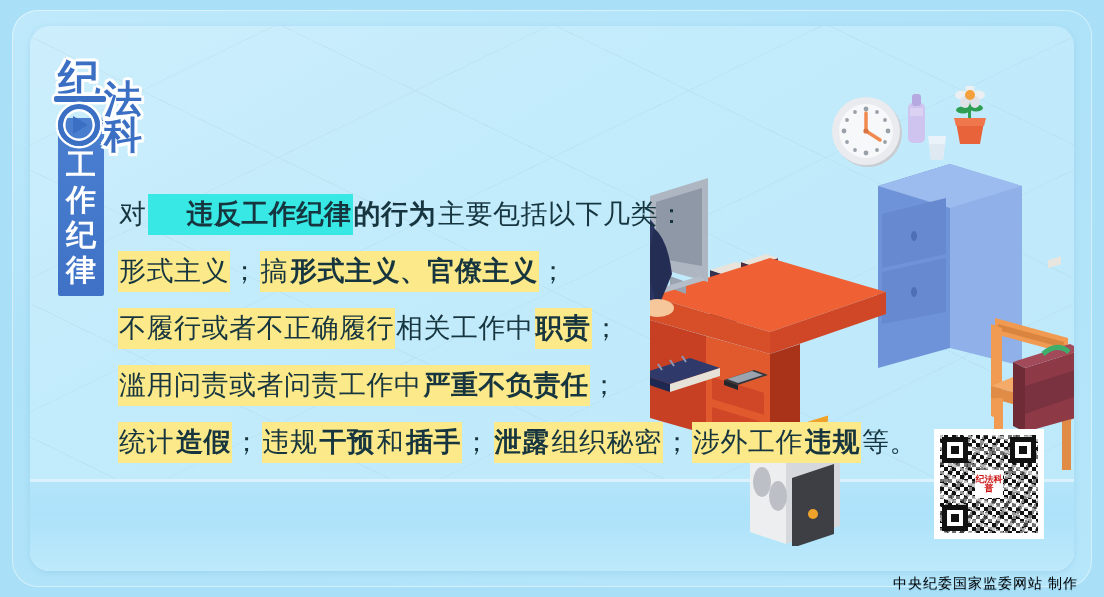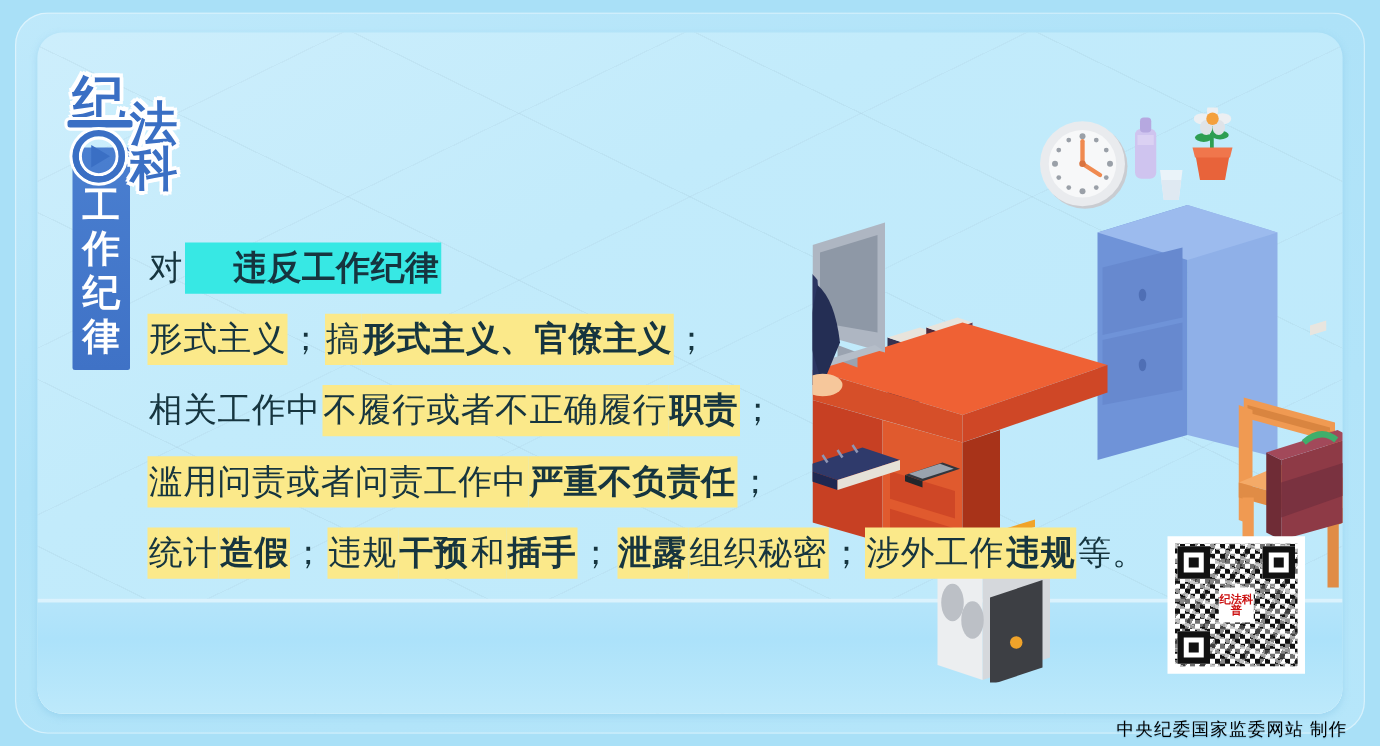--- a/index.html
+++ b/index.html
@@ -403,31 +403,33 @@
       <span>工</span>
       <span>作</span>
       <span>纪</span>
       <span>律</span>
     </div>
 
     <div class="text-block" style="left:88px; top:160px;">
         <div class="line">
           <span class="seg">对</span>
           <span class="seg b hl-c">违反工作纪律</span>
+          <span class="seg b">的行为</span>
+          <span class="seg">主要包括以下几类：</span>
         </div>
         <div class="line">
           <span class="seg hl-y">形式主义</span>
           <span class="seg">；</span>
           <span class="seg hl-y">搞</span>
           <span class="seg b hl-y">形式主义、官僚主义</span>
           <span class="seg">；</span>
         </div>
         <div class="line">
+          <span class="seg hl-y">不履行或者不正确履行</span>
           <span class="seg">相关工作中</span>
-          <span class="seg hl-y">不履行或者不正确履行</span>
           <span class="seg b hl-y">职责</span>
           <span class="seg">；</span>
         </div>
         <div class="line">
           <span class="seg hl-y">滥用问责或者问责工作中</span>
           <span class="seg b hl-y">严重不负责任</span>
           <span class="seg">；</span>
         </div>
         <div class="line">
           <span class="seg hl-y">统计</span>

